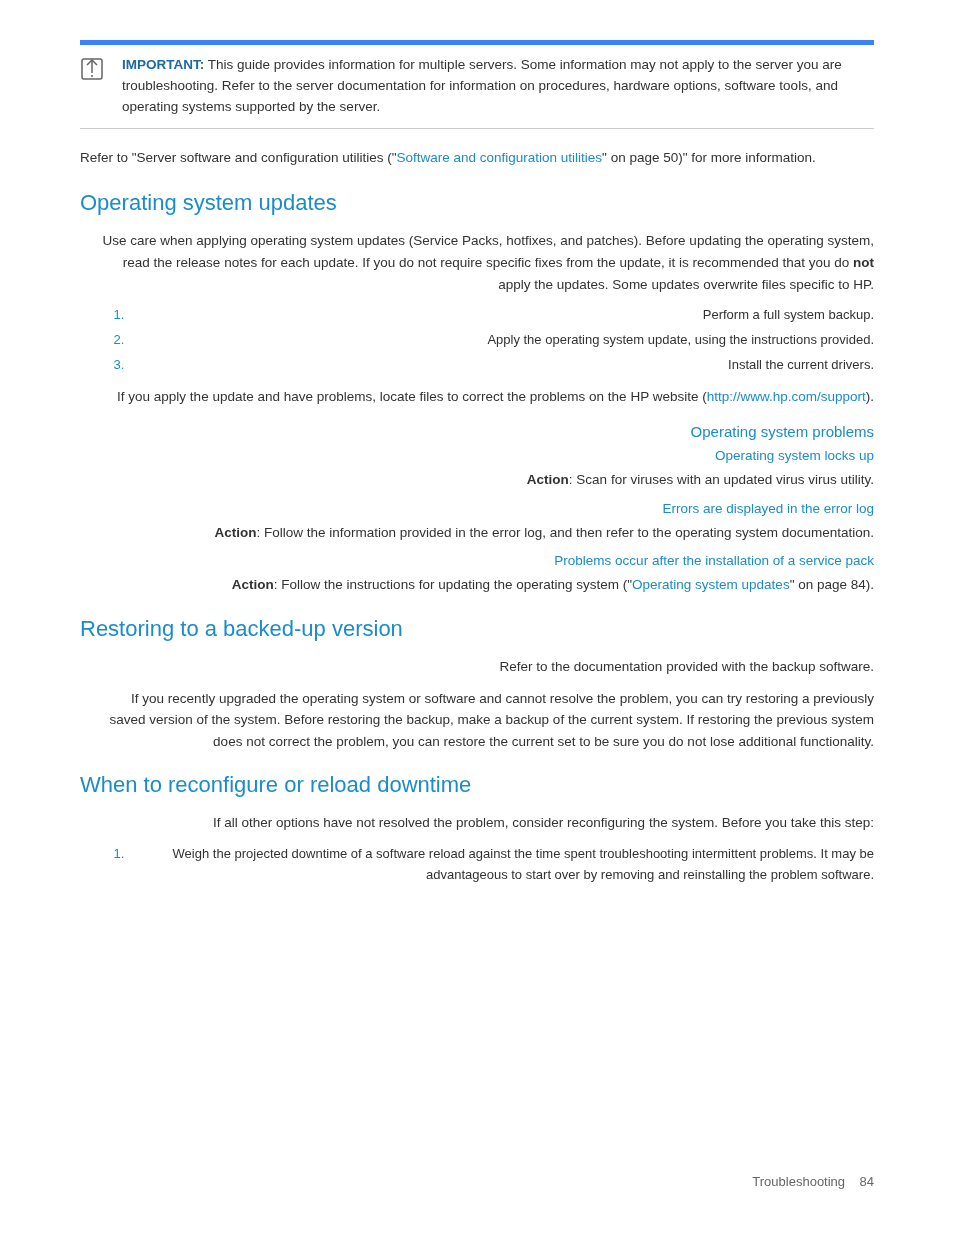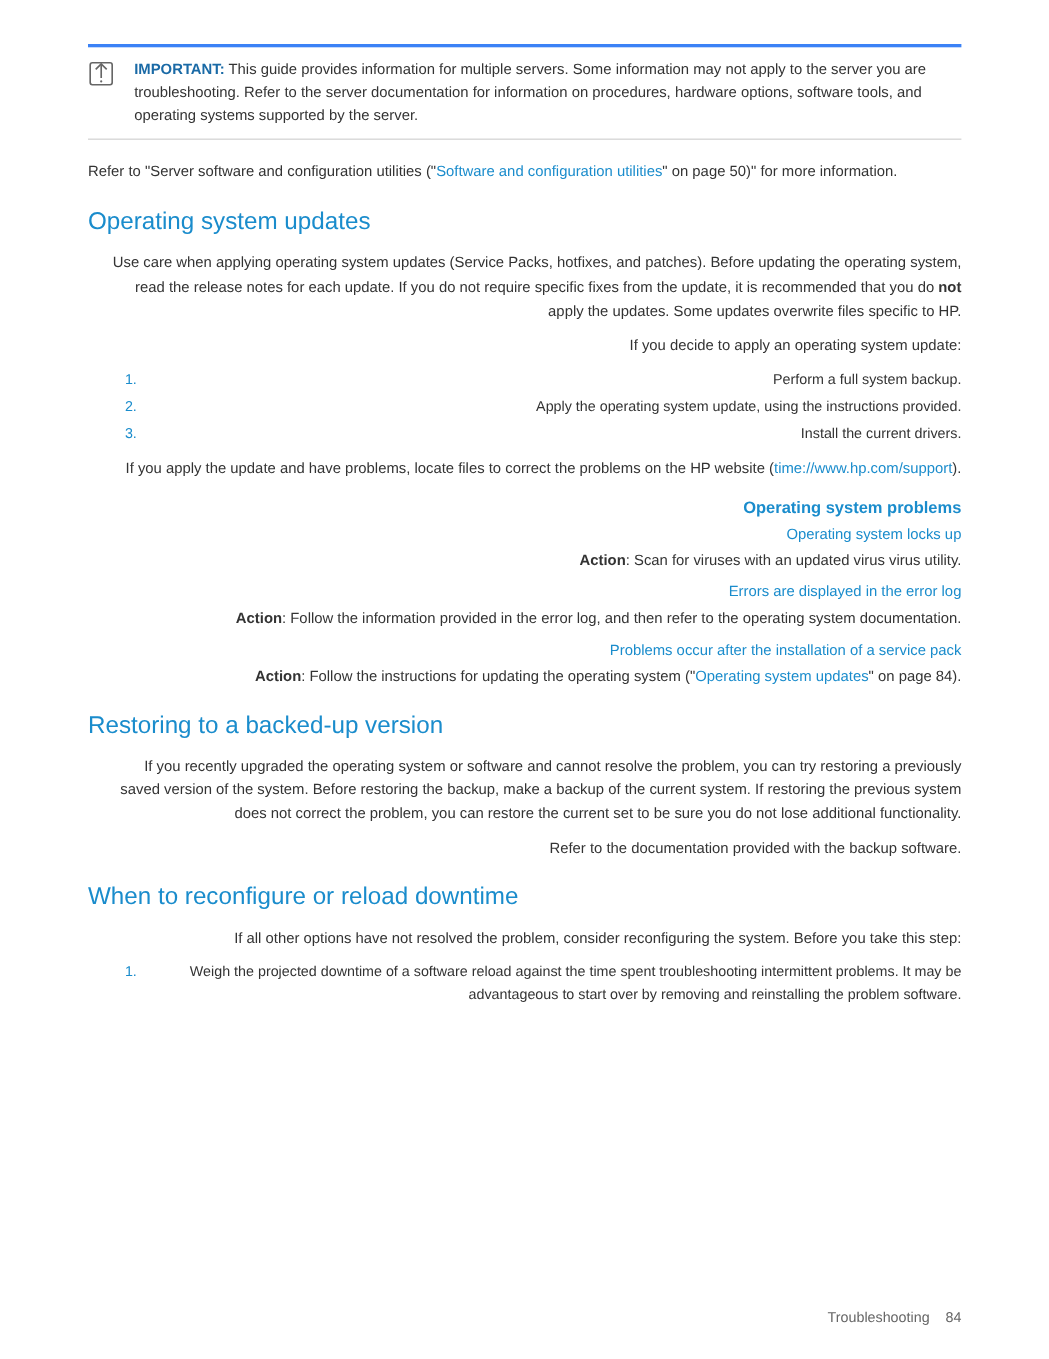--- a/index.html
+++ b/index.html
@@ -9,21 +9,21 @@
       color: #333;
       background: #fff;
       width: 954px;
       min-height: 1235px;
       padding: 40px 80px 60px 80px;
     }
 
     .important-box {
       display: flex;
       align-items: flex-start;
-      border-top: 3px solid #3b82f6;
+      border-top: 5px solid #3b82f6;
       border-bottom: 1px solid #ccc;
       padding: 10px 0;
       margin-bottom: 18px;
     }
     .important-icon {
       width: 30px;
       min-width: 30px;
       margin-right: 12px;
       margin-top: 2px;
     }
@@ -56,21 +56,21 @@
       color: #1a8ccc;
       font-size: 22px;
       font-weight: normal;
       margin-bottom: 14px;
       margin-top: 10px;
     }
 
     h2.sub-heading {
       color: #1a8ccc;
       font-size: 15px;
-      font-weight: bold;
+      font-weight: normal;
       margin-bottom: 8px;
       margin-top: 16px;
     }
 
     h3.sub-sub-heading {
       color: #1a8ccc;
       font-size: 13.5px;
       font-weight: normal;
       margin-bottom: 6px;
     }
@@ -103,21 +103,21 @@
       margin-bottom: 10px;
       color: #333;
     }
     .action-para .action-label {
       font-weight: bold;
       margin-left: 12px;
     }
 
     .page-footer {
       position: fixed;
-      bottom: 30px;
+      bottom: 46px;
       right: 80px;
       font-size: 13px;
       color: #666;
     }
 
     .section-block {
       margin-bottom: 20px;
     }
 
     .content-indent {
@@ -146,28 +146,27 @@
 <p class="refer-para">
   Refer to "Server software and configuration utilities ("<a href="#">Software and configuration utilities</a>" on page 50)" for more information.
 </p>
 
 <div class="section-block">
   <h1 class="section-heading">Operating system updates</h1>
   <div class="content-indent">
     <p class="body-para">
       Use care when applying operating system updates (Service Packs, hotfixes, and patches). Before updating the operating system, read the release notes for each update. If you do not require specific fixes from the update, it is recommended that you do <span class="bold">not</span> apply the updates. Some updates overwrite files specific to HP.
     </p>
-    <p class="body-para">If you decide to apply an operating system update:</p>
     <ol class="numbered-list">
       <li><span>Perform a full system backup.</span></li>
       <li><span>Apply the operating system update, using the instructions provided.</span></li>
       <li><span>Install the current drivers.</span></li>
     </ol>
     <p class="body-para">
-      If you apply the update and have problems, locate files to correct the problems on the HP website (<a href="#">time://www.hp.com/support</a>).
+      If you apply the update and have problems, locate files to correct the problems on the HP website (<a href="#">http://www.hp.com/support</a>).
     </p>
 
     <h2 class="sub-heading">Operating system problems</h2>
 
     <h3 class="sub-sub-heading">Operating system locks up</h3>
     <p class="action-para">
       <span class="action-label">Action</span><span>: Scan for viruses with an updated virus virus utility.</span>
     </p>
 
     <h3 class="sub-sub-heading">Errors are displayed in the error log</h3>
@@ -178,22 +177,22 @@
     <h3 class="sub-sub-heading">Problems occur after the installation of a service pack</h3>
     <p class="action-para">
       <span class="action-label">Action</span><span>: Follow the instructions for updating the operating system ("</span><a href="#">Operating system updates</a><span>" on page 84).</span>
     </p>
   </div>
 </div>
 
 <div class="section-block">
   <h1 class="section-heading">Restoring to a backed-up version</h1>
   <div class="content-indent">
+    <p class="body-para">Refer to the documentation provided with the backup software.</p>
     <p class="body-para">If you recently upgraded the operating system or software and cannot resolve the problem, you can try restoring a previously saved version of the system. Before restoring the backup, make a backup of the current system. If restoring the previous system does not correct the problem, you can restore the current set to be sure you do not lose additional functionality.</p>
-    <p class="body-para">Refer to the documentation provided with the backup software.</p>
   </div>
 </div>
 
 <div class="section-block">
   <h1 class="section-heading">When to reconfigure or reload downtime</h1>
   <div class="content-indent">
     <p class="body-para">If all other options have not resolved the problem, consider reconfiguring the system. Before you take this step:</p>
     <ol class="numbered-list">
       <li><span>Weigh the projected downtime of a software reload against the time spent troubleshooting intermittent problems. It may be advantageous to start over by removing and reinstalling the problem software.</span></li>
     </ol>

